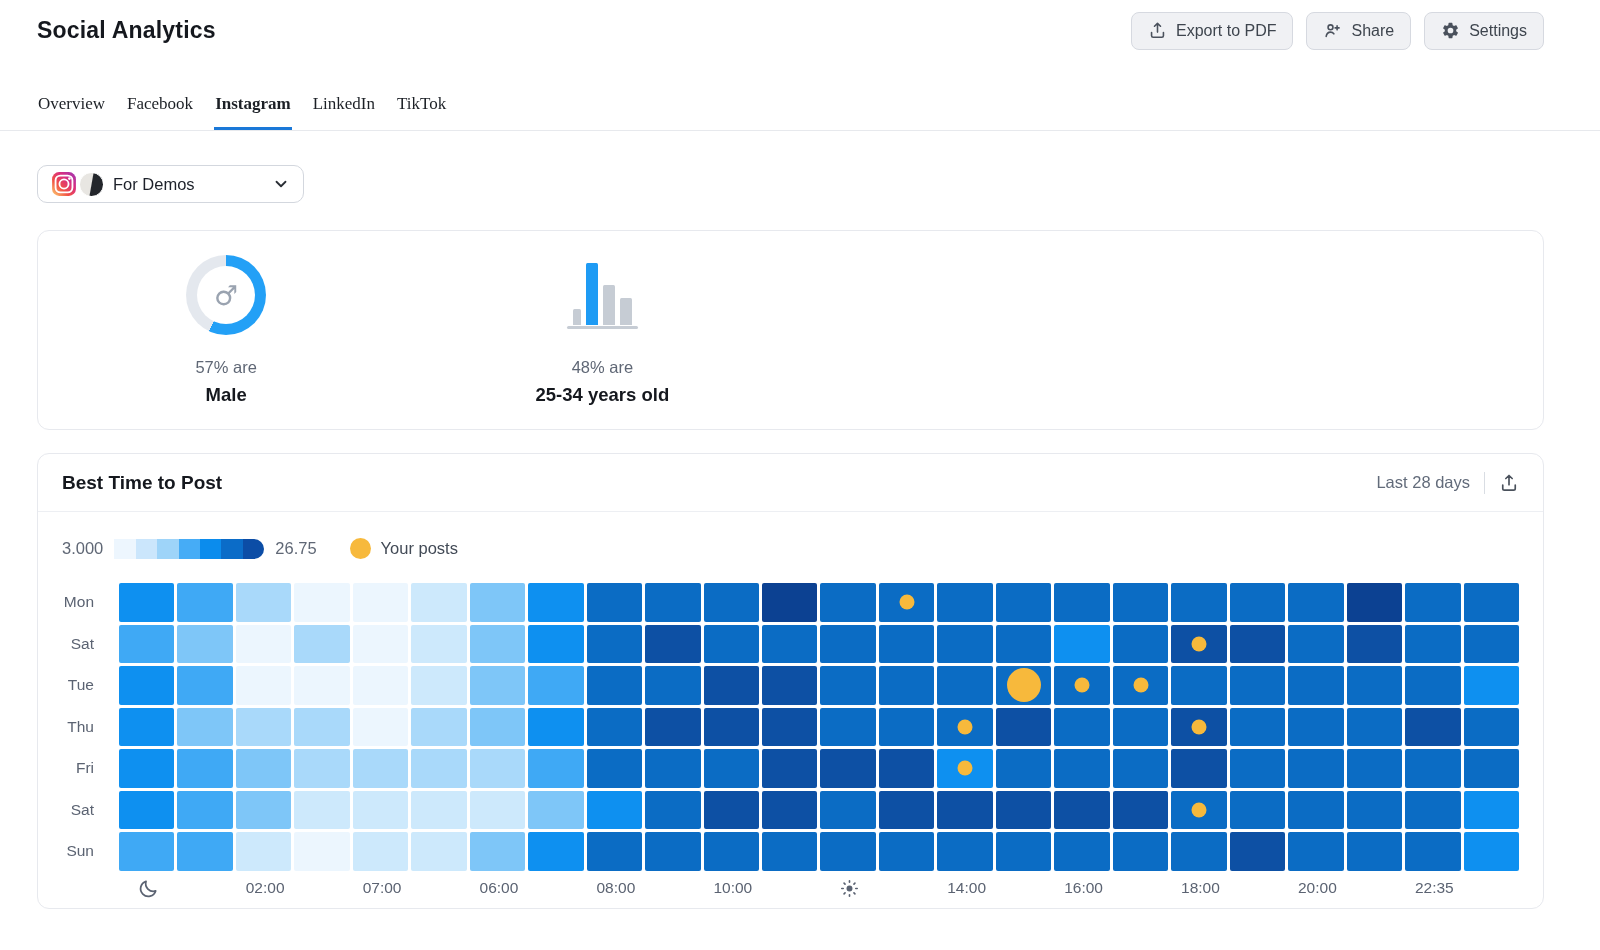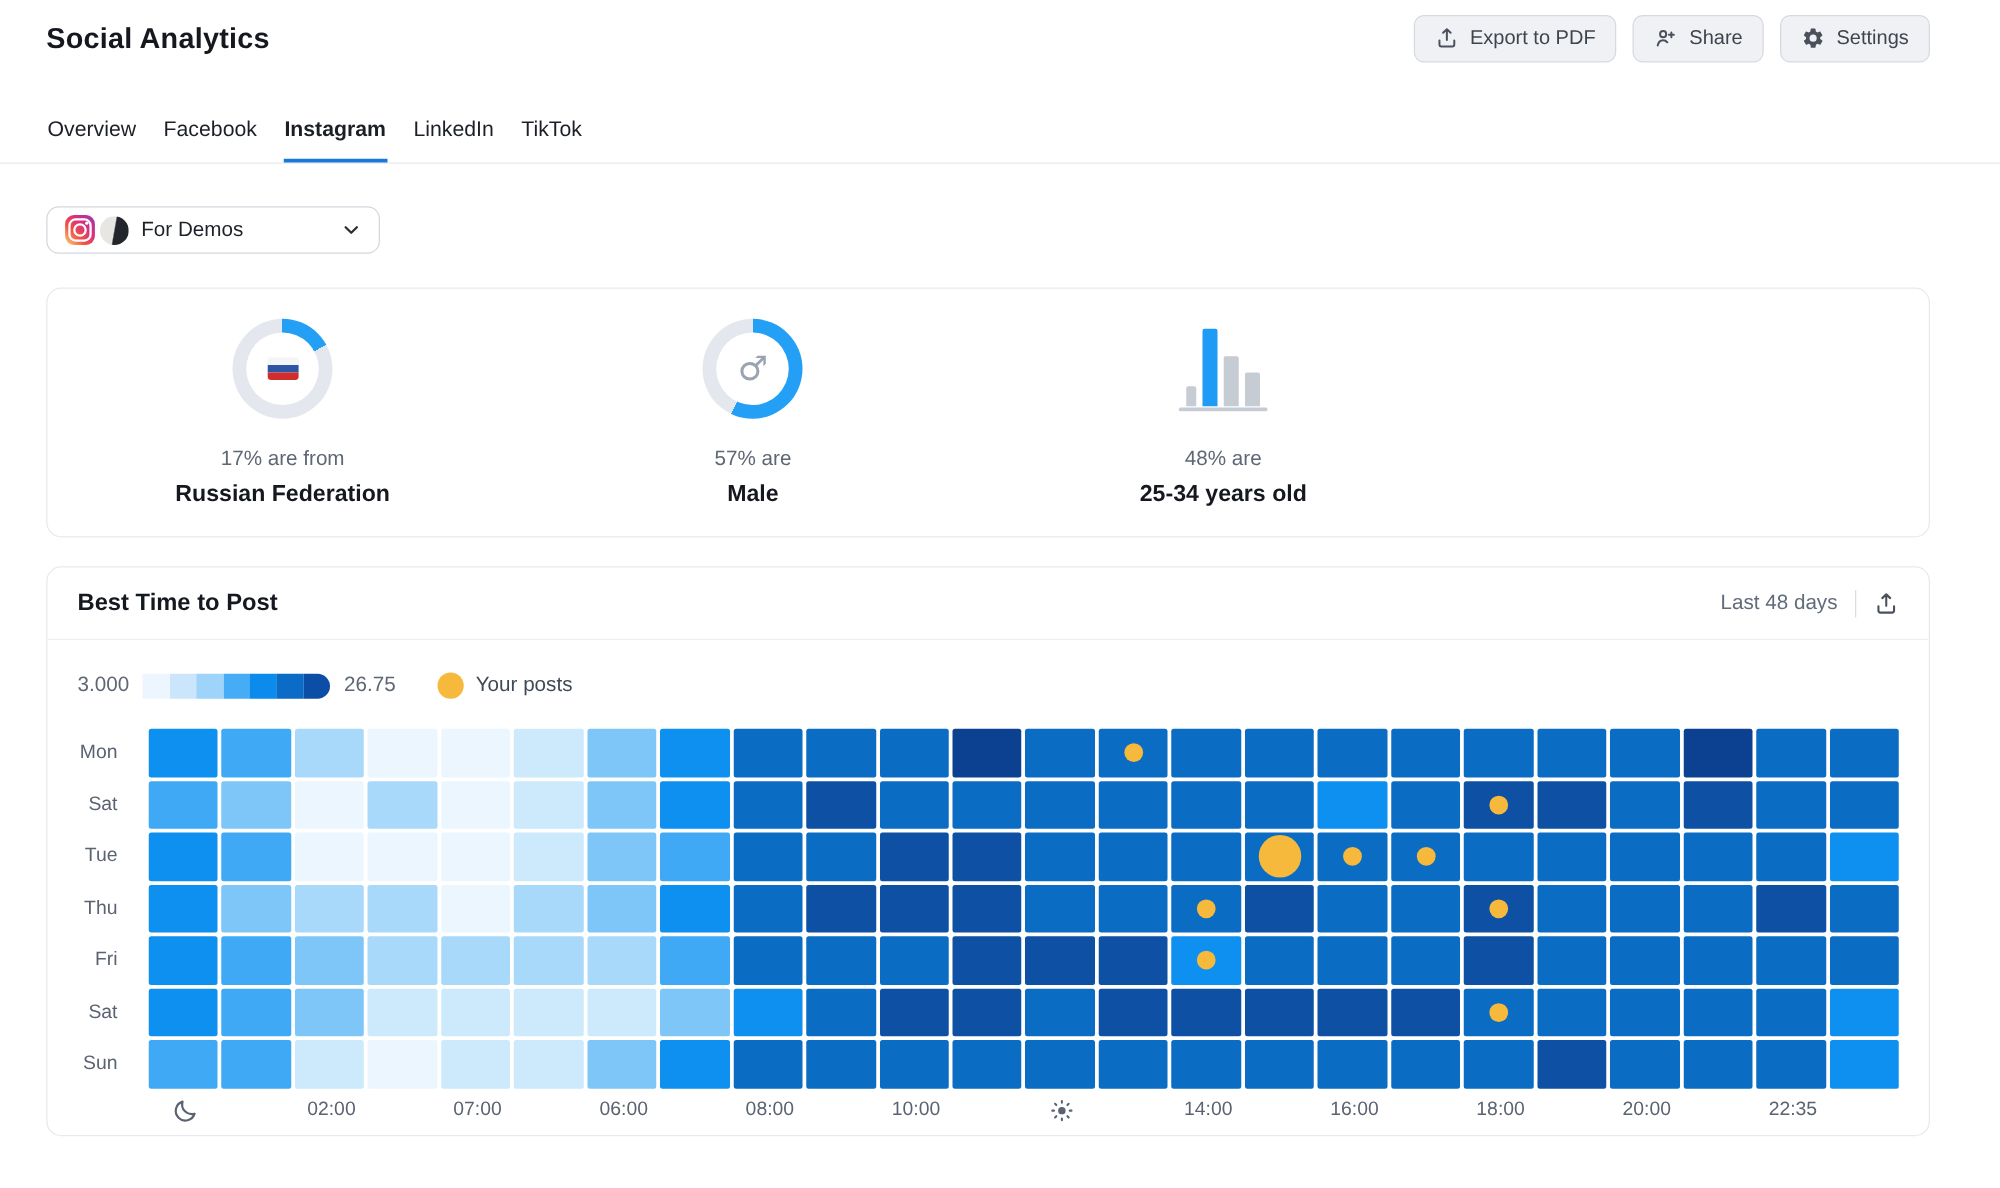--- a/index.html
+++ b/index.html
@@ -11,21 +11,21 @@
   .hdr { display:flex; justify-content:space-between; align-items:center; padding-top:11px; height:50px; }
   .hdr h1 { font-size:23px; font-weight:700; letter-spacing:.2px; }
   .hdr-actions { display:flex; gap:13px; }
   .btn { display:flex; align-items:center; gap:9px; height:38px; padding:0 16px; background:#f0f1f4;
          border:1px solid #d6d9e0; border-radius:8px; font-size:16px; font-weight:500; color:#3e454e; cursor:pointer;
          font-family:"Liberation Sans", sans-serif; }
   .btn svg { width:19px; height:19px; color:#4a515c; }
 
   
   .tabs-wrap { margin:0 -56px 0 -37px; padding:44px 56px 0 37px; border-bottom:1px solid #e7e9ed; }
-  .tabs { display:flex; gap:20px; }
+  .tabs { display:flex; gap:20px;font-family:Liberation Serif, serif; }
   .tab { font-size:17px; font-weight:500; color:#1c2026; padding:0 1px 13px; cursor:pointer; border-bottom:3px solid transparent; }
   .tab.active { border-bottom-color:#1a78d8; font-weight:600; }
 
   
   .controls { display:flex; gap:22px; margin-top:34px; align-items:center; }
   .account { display:flex; align-items:center; gap:9px; width:267px; height:38px; padding:0 13px;
              border:1px solid #d3d7de; border-radius:10px; cursor:pointer; background:#fff; }
   .account .lbl { font-size:16.5px; color:#1d212a; }
   .account .chev { margin-left:auto; width:18px; height:18px; color:#2a2e35; }
   .avatar { width:25px; height:25px; border-radius:50%; margin-left:-7px;
@@ -144,34 +144,20 @@
       <span class="lbl">For Demos</span>
       <svg class="chev" viewBox="0 0 24 24" fill="none" stroke="currentColor" stroke-width="2.4" stroke-linecap="round" stroke-linejoin="round">
           <path d="M6 9l6 6 6-6"></path>
         </svg>
     </div>
   </div>
 
   <div class="card stats-card">
     <div class="stat">
       <div class="stat-graphic">
-        <div class="donut" id="donut-0" style="background: conic-gradient(rgb(35, 160, 246) 0deg, rgb(35, 160, 246) 17%, rgb(228, 232, 238) 17%, rgb(228, 232, 238) 100%);"></div>
-        <div class="donut-center">
-            <span class="flag-ru">
-              <i></i>
-              <i></i>
-              <i></i>
-            </span>
-          </div>
-      </div>
-      <div class="line1">17% are from</div>
-      <div class="line2">Russian Federation</div>
-    </div>
-    <div class="stat">
-      <div class="stat-graphic">
         <div class="donut" id="donut-1" style="background: conic-gradient(rgb(35, 160, 246) 0deg, rgb(35, 160, 246) 57%, rgb(228, 232, 238) 57%, rgb(228, 232, 238) 100%);"></div>
         <div class="donut-center">
             <span class="male-sym">♂</span>
           </div>
       </div>
       <div class="line1">57% are</div>
       <div class="line2">Male</div>
     </div>
     <div class="stat">
       <div class="stat-graphic">
@@ -185,21 +171,21 @@
       </div>
       <div class="line1">48% are</div>
       <div class="line2">25-34 years old</div>
     </div>
   </div>
 
   <div class="card best-card">
     <div class="best-hdr">
       <span class="ttl">Best Time to Post</span>
       <span class="best-right">
-        <span>Last 48 days</span>
+        <span>Last 28 days</span>
         <span class="vsep"></span>
         <svg viewBox="0 0 24 24" fill="none" stroke="currentColor" stroke-width="2" stroke-linecap="round" stroke-linejoin="round">
             <path d="M12 14V3.5M8.2 6.6L12 3l3.8 3.6"></path>
             <path d="M4.5 14.5v4A2 2 0 0 0 6.5 20.5h11a2 2 0 0 0 2-2v-4"></path>
           </svg>
       </span>
     </div>
 
     <div class="legend">
       <span>3.000</span>

